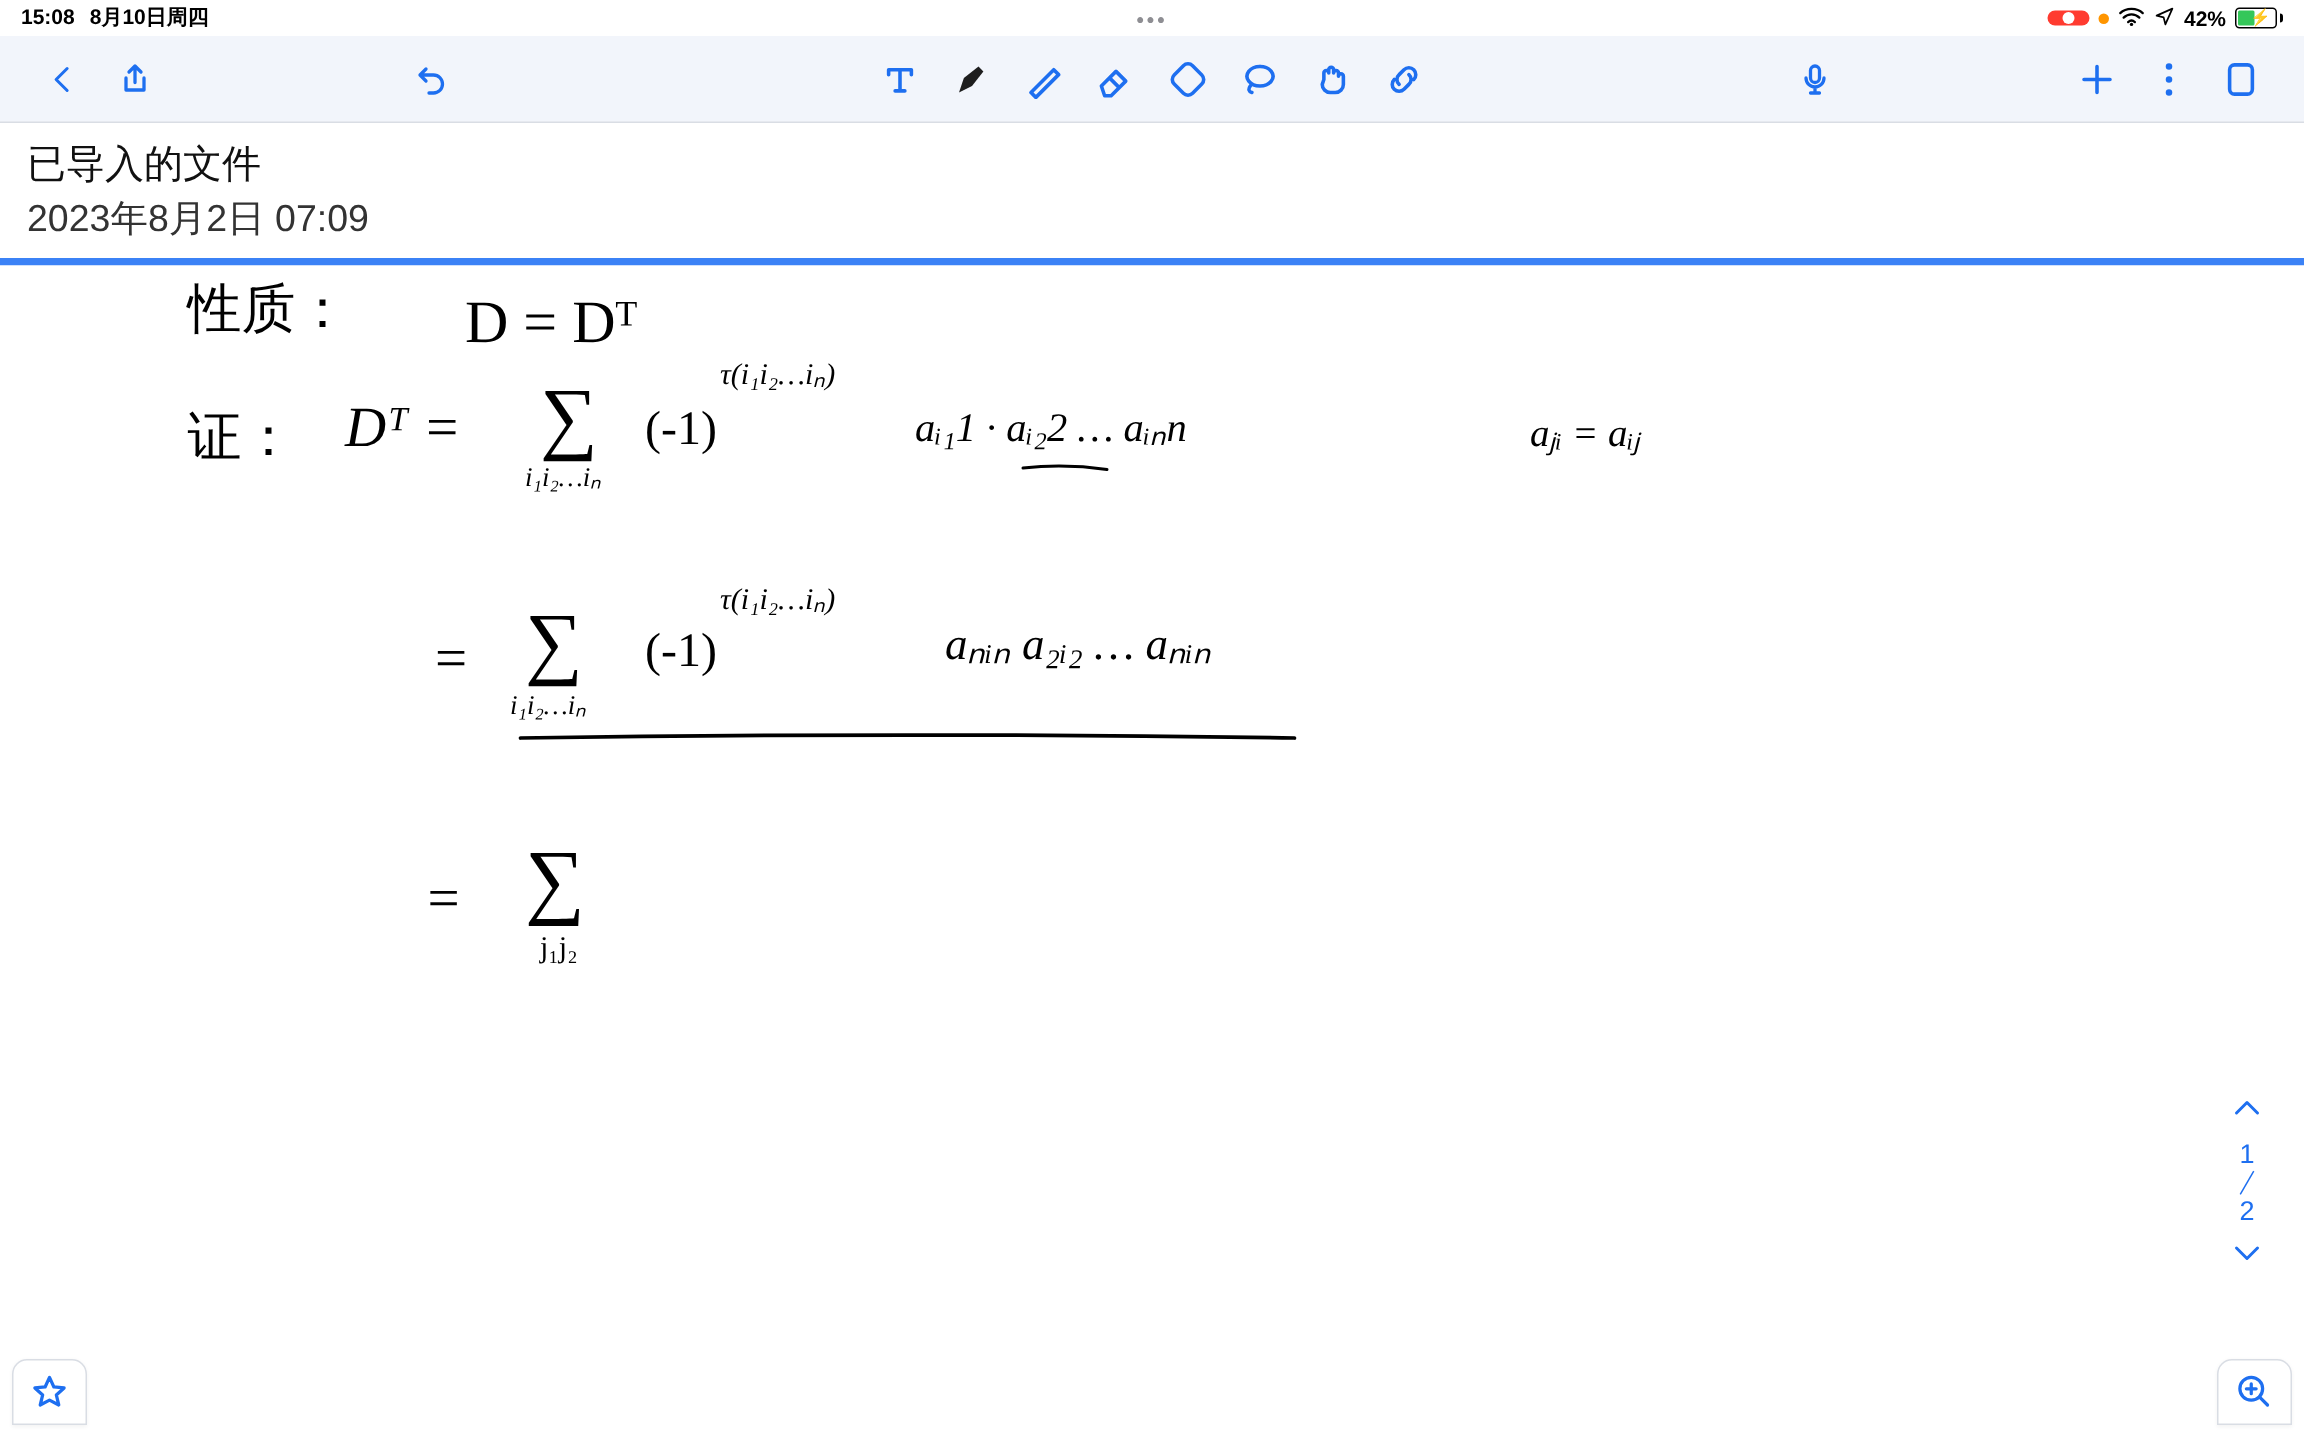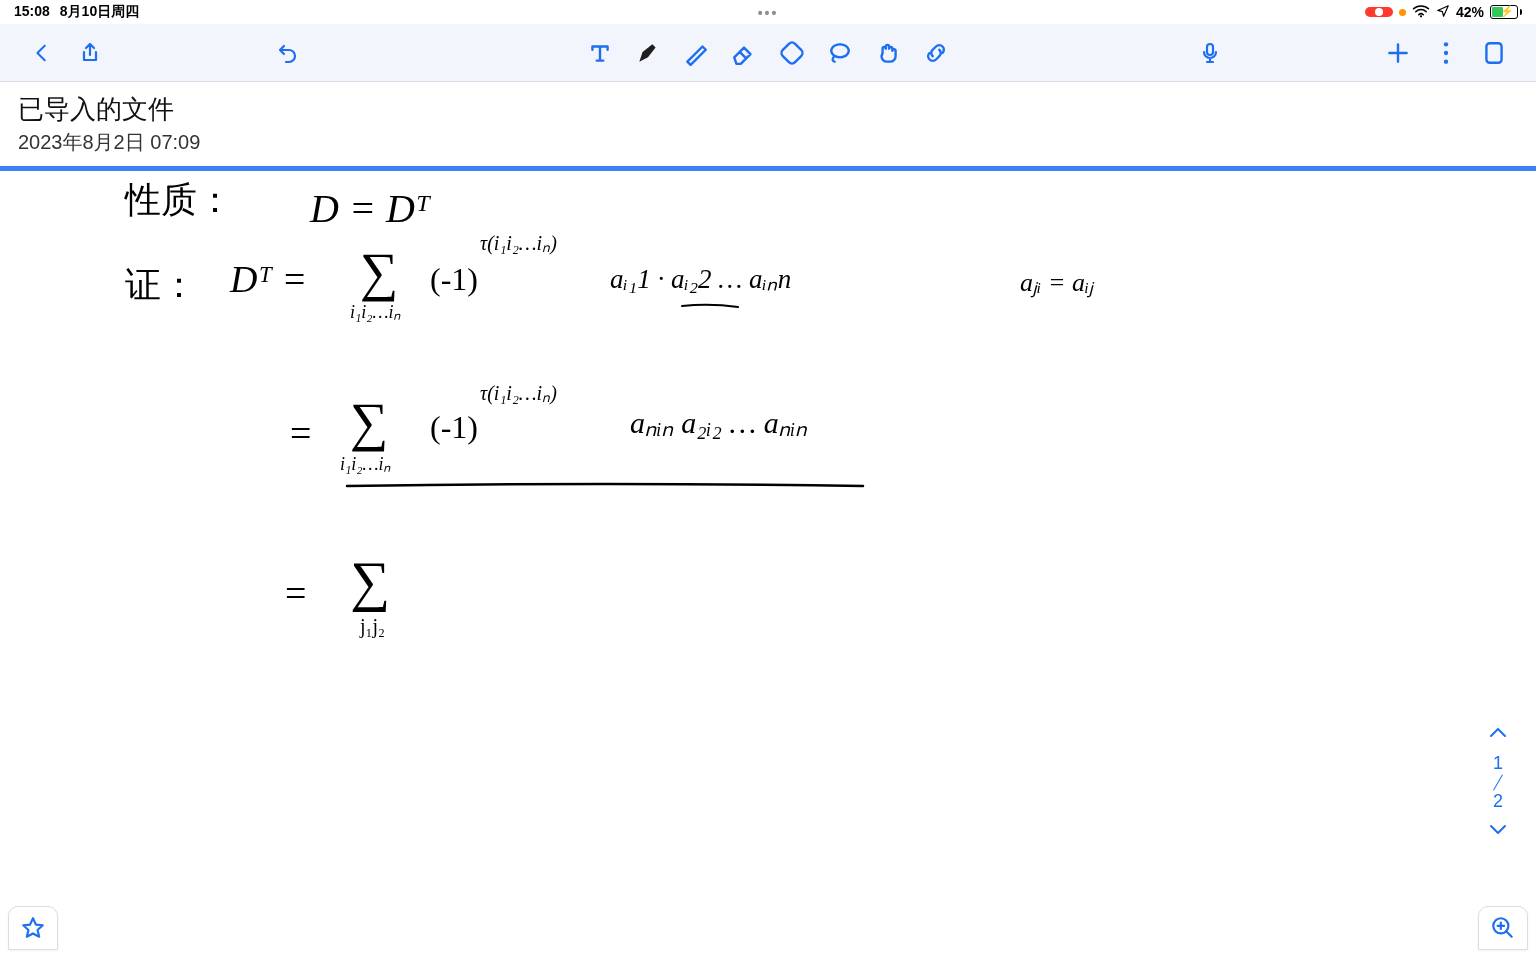--- a/index.html
+++ b/index.html
@@ -26,21 +26,21 @@
   .tb-left, .tb-center, .tb-right { display:flex; align-items:center; gap: 0; }
   .tb-center { position:absolute; left:50%; transform:translateX(-50%); gap: 0; }
   .tb-btn { width: 48px; height: 44px; display:flex; align-items:center; justify-content:center; cursor:pointer; border-radius:8px; }
   .ic { stroke:#1e6ff0; fill:none; stroke-width:2.2; stroke-linecap:round; stroke-linejoin:round; }
   .ic-solid { fill:#1e1e1e; stroke:none; }
   .ic-gap { margin-left: 150px; }
 
   
   .title-card { padding: 10px 18px 10px 18px; border-bottom: 5px solid #3b82f6; background:#fff; }
   .title-main { font-size: 26px; font-weight: 400; color:#111; }
-  .title-sub { font-size: 20px; color:#333; margin-top: 2px; }
+  .title-sub { font-size: 25px; color:#333; margin-top: 2px; }
 
   
   .canvas { position: relative; width: 100%; height: calc(960px - 24px - 58px - 68px); background:#fff; }
   .hand { position:absolute; font-family: "Segoe Script","Comic Sans MS","Bradley Hand",cursive; color:#000; white-space:nowrap; font-weight:500; }
 
   
   .page-nav { position:absolute; right: 28px; bottom: 140px; display:flex; flex-direction:column; align-items:center; gap:8px; color:#1e6ff0; font-size:18px; }
   .page-nav .line { width: 18px; height:1px; background:#1e6ff0; transform: rotate(-60deg); }
 
   
@@ -174,21 +174,21 @@
 </div>
 
 <div class="title-card">
   <div class="title-main">已导入的文件</div>
   <div class="title-sub">2023年8月2日 07:09</div>
 </div>
 
 <div class="canvas">
 
   <span class="hand" style="left:125px; top:5px; font-size:36px;">性质：</span>
-  <span class="hand" style="left:310px; top:14px; font-size:40px; font-style:italic;">D  =  Dᵀ</span>
+  <span class="hand" style="left:310px; top:14px; font-size:40px; ">D  =  Dᵀ</span>
 
   <span class="hand" style="left:125px; top:90px; font-size:36px;">证：</span>
   <span class="hand" style="left:230px; top:86px; font-size:38px; font-style:italic;">Dᵀ  =</span>
   <span class="hand" style="left:360px; top:70px; font-size:54px;">∑</span>
   <span class="hand" style="left:350px; top:128px; font-size:18px; font-style:italic;">i₁i₂…iₙ</span>
   <span class="hand" style="left:430px; top:90px; font-size:32px;">(-1)</span>
   <span class="hand" style="left:480px; top:58px; font-size:20px; font-style:italic;">τ(i₁i₂…iₙ)</span>
   <span class="hand" style="left:610px; top:88px; font-size:27px; font-style:italic;text-align:center;">aᵢ₁1 · aᵢ₂2 … aᵢₙn</span>
   <svg style="position:absolute; left:680px; top:130px;" width="60" height="10">
       <path d="M2 5 Q30 2 58 6" stroke="#000" stroke-width="2" fill="none" stroke-linecap="round"></path>

